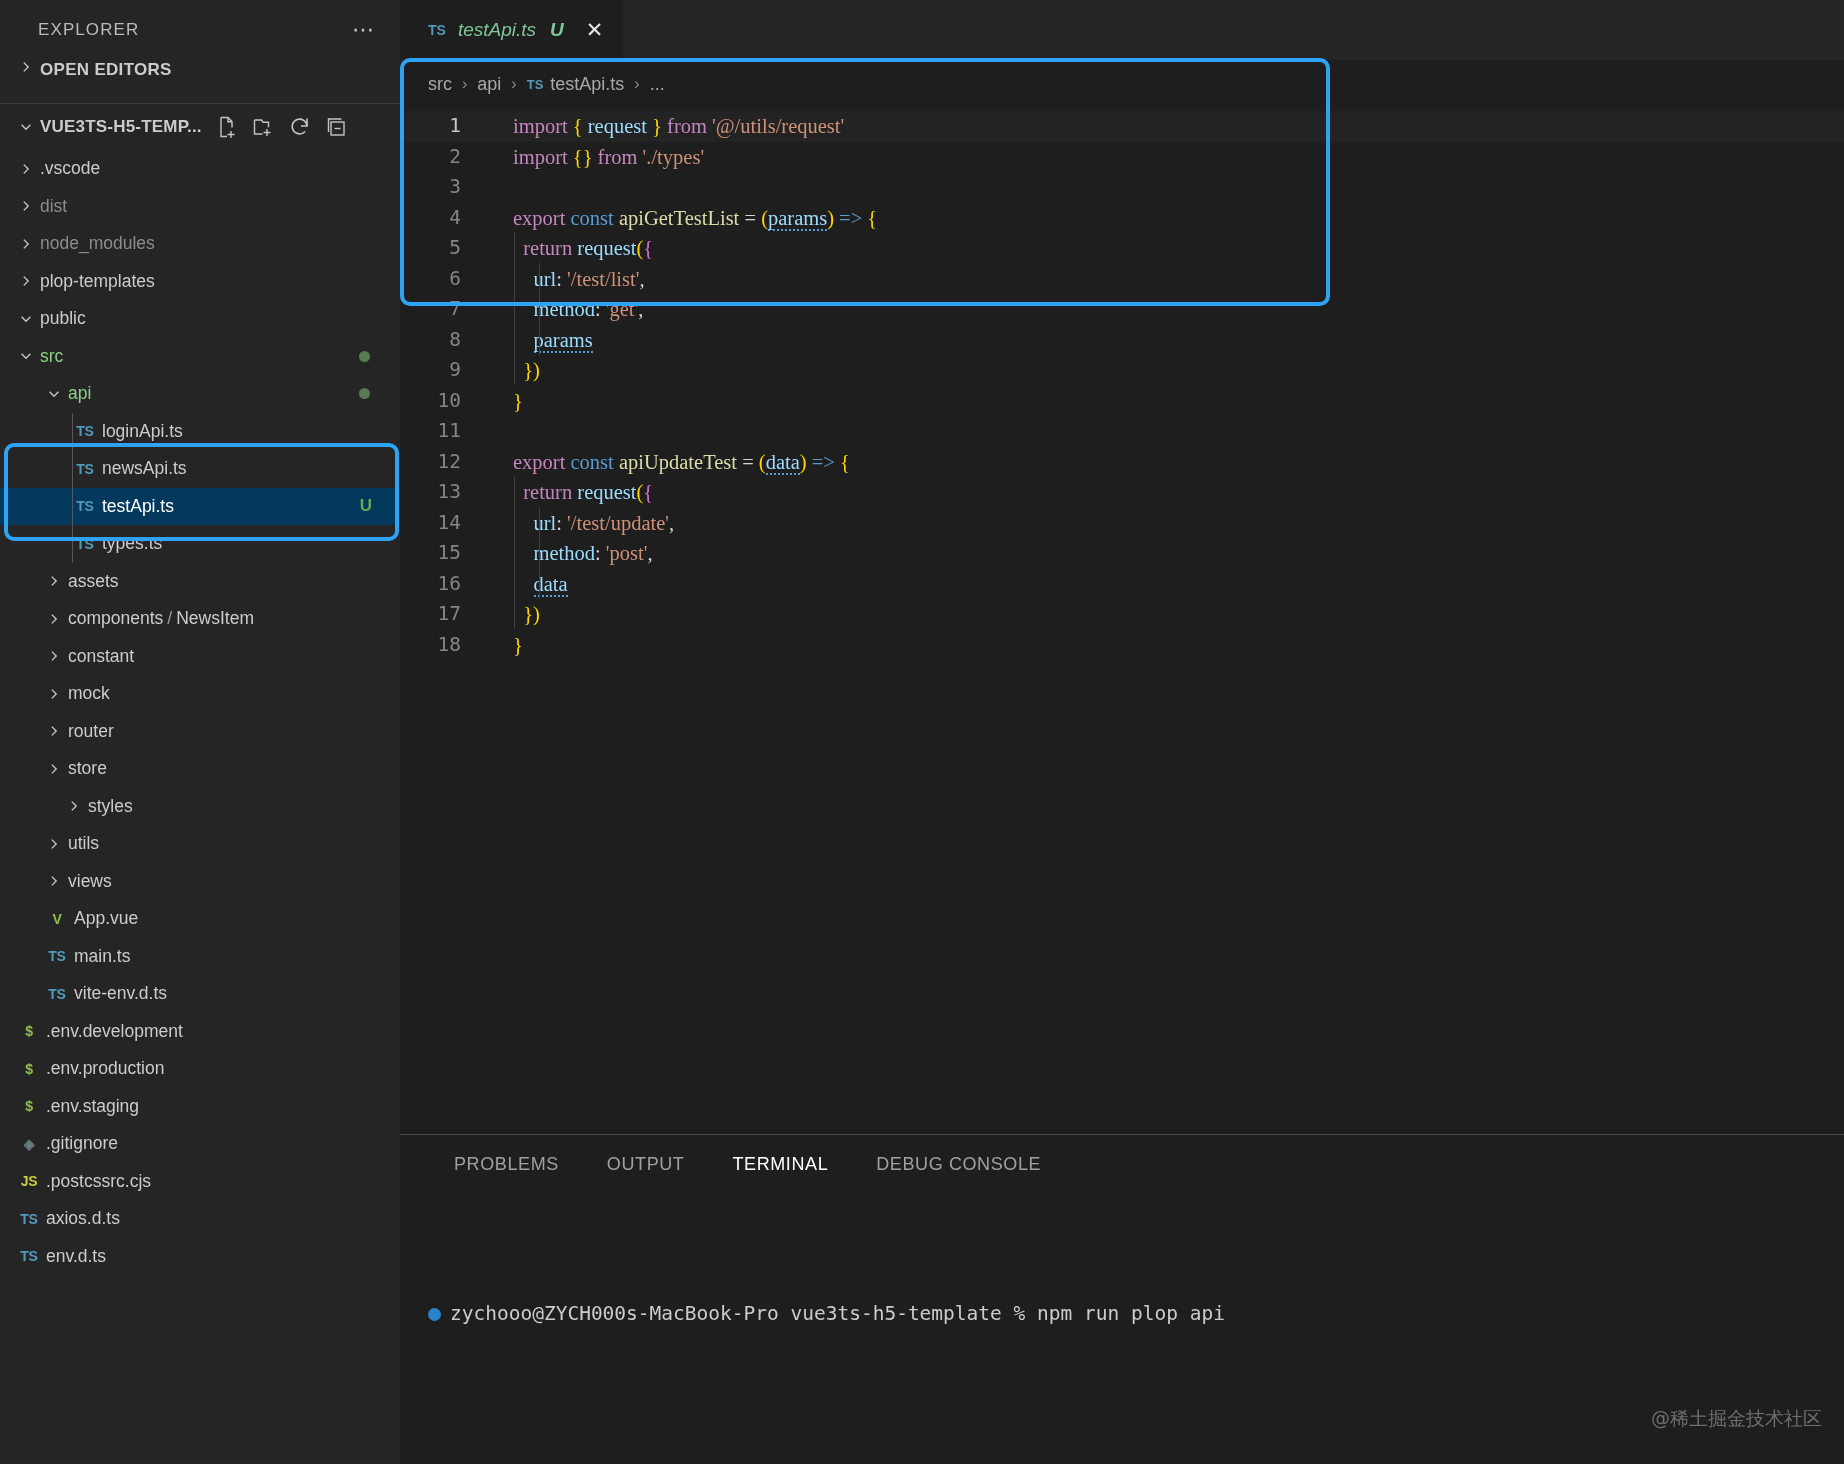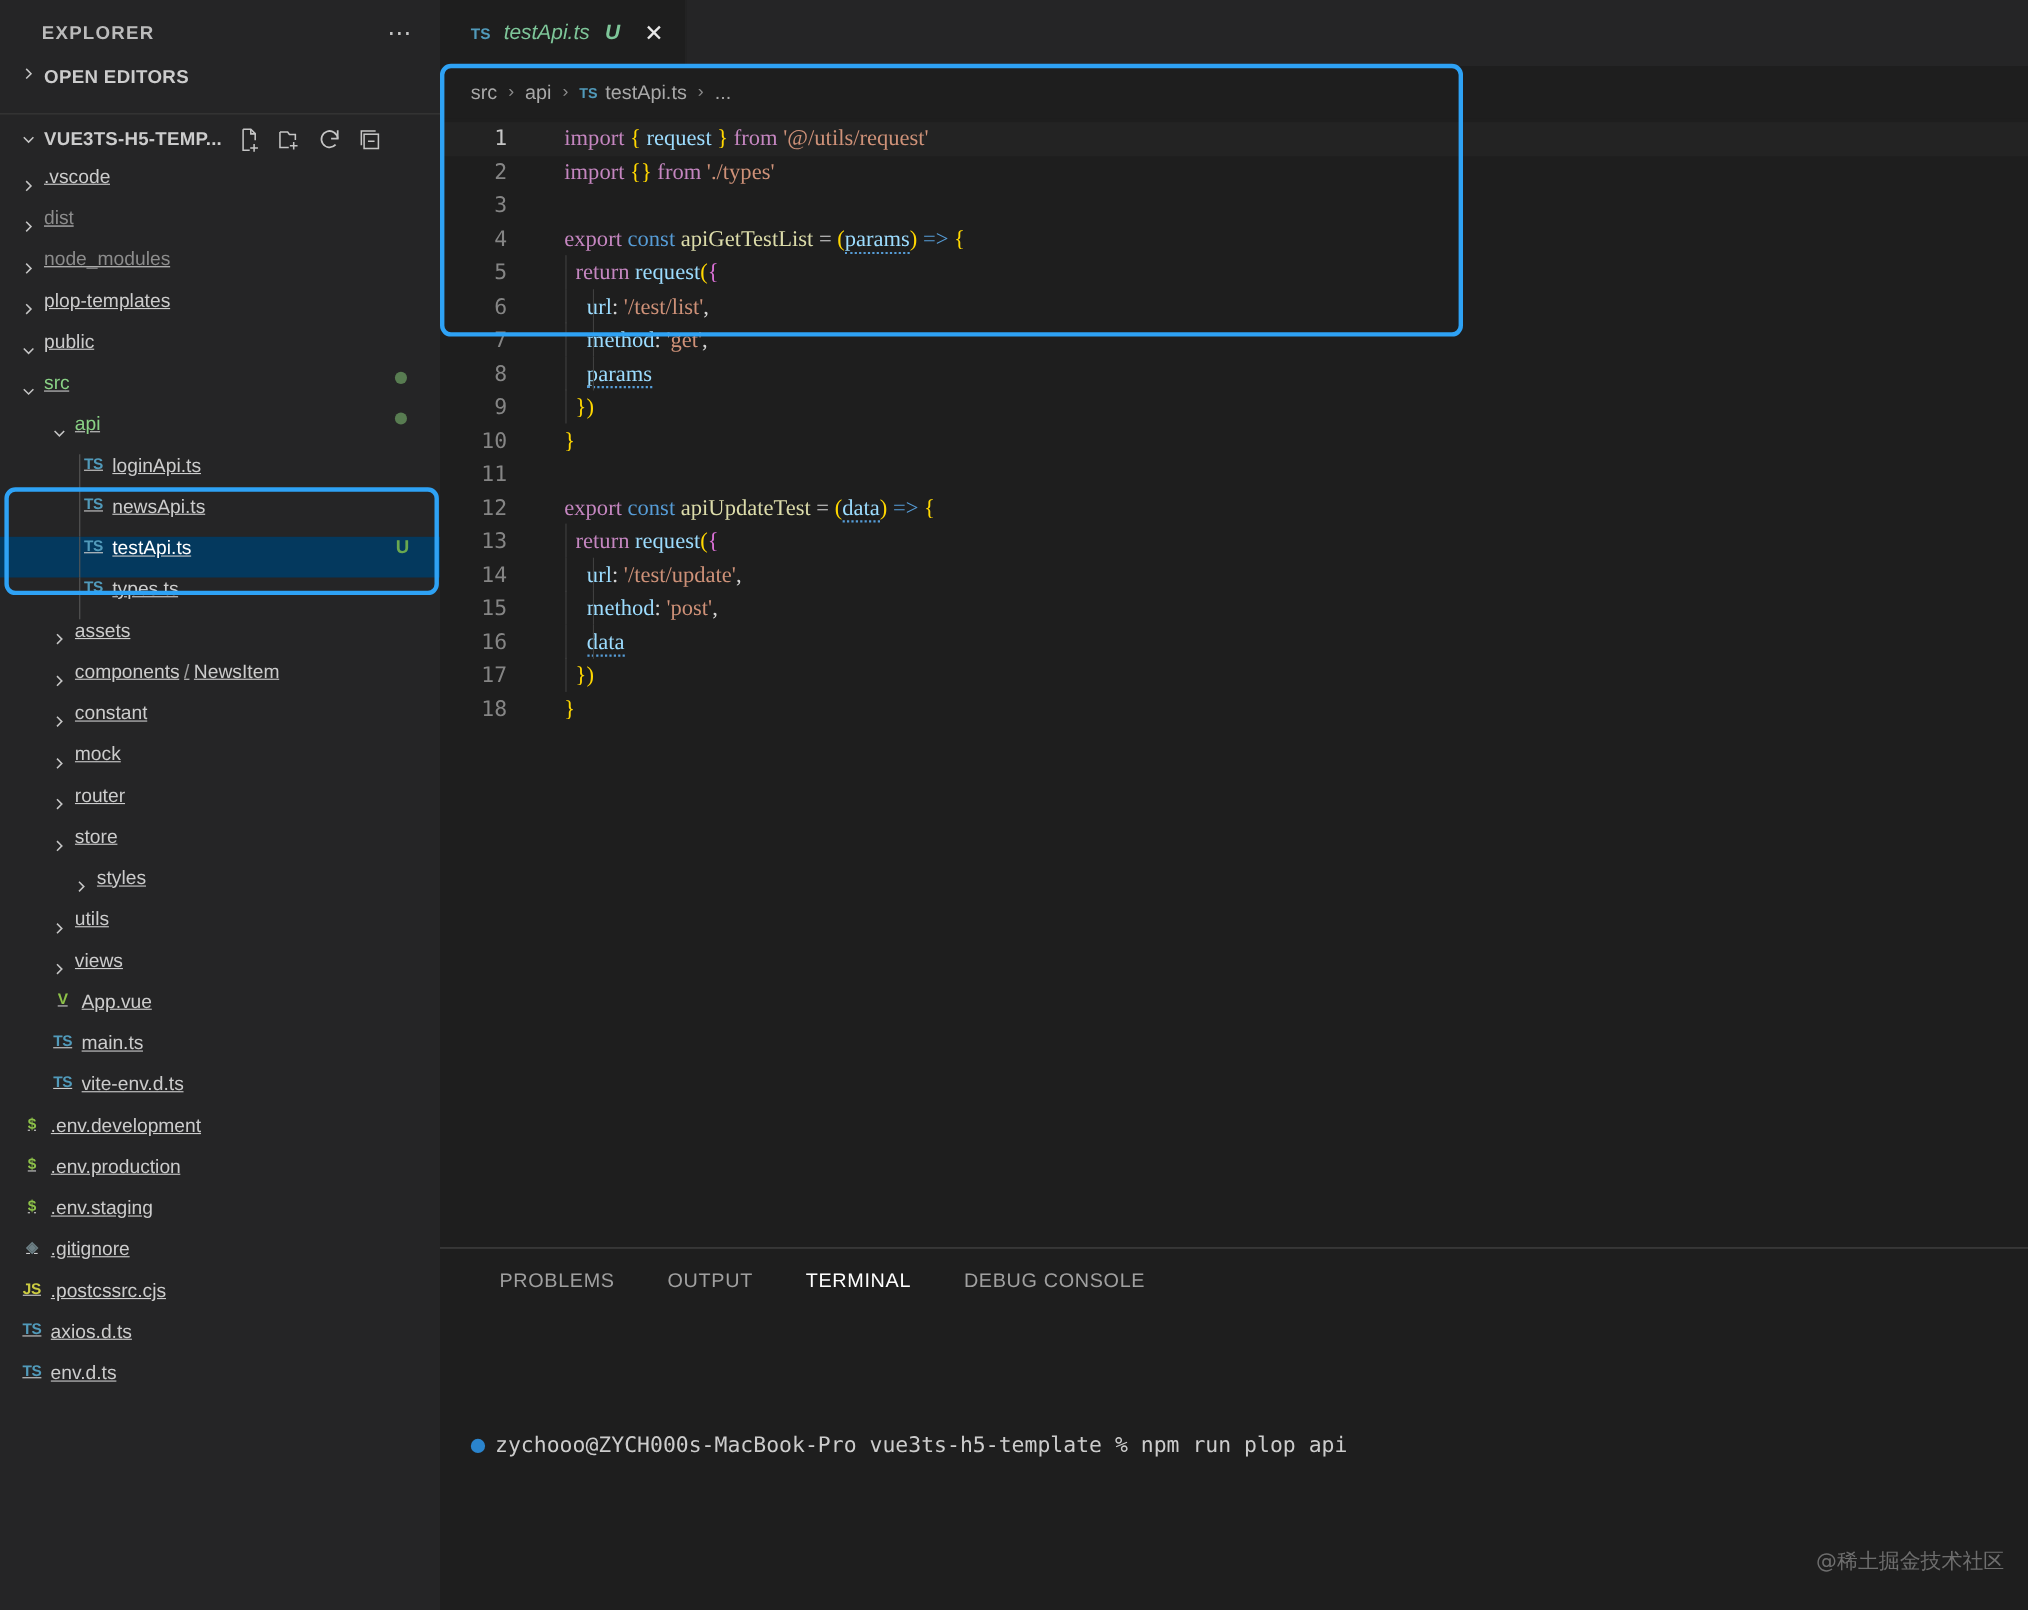--- a/index.html
+++ b/index.html
@@ -18,21 +18,21 @@
     flex: 0 0 400px;
     position: relative;
     overflow: hidden;
   }
   .explorer-header {
     height: 60px; display: flex; align-items: center;
     padding: 0 24px 0 38px;
     justify-content: space-between;
   }
   .explorer-title {
-    color: #bbbbbb; font-size: 17px; letter-spacing: 1.1px; font-weight: 700;
+    color: #bbbbbb; font-size: 17px; letter-spacing: 1.1px; font-weight: 400;
   }
   .ellipsis-icon { color: #c5c5c5; font-size: 22px; letter-spacing: 2px; line-height: 10px; }
 
   .section-row {
     height: 44px; display: flex; align-items: flex-start;
     color: #cccccc; font-size: 17px; font-weight: bold; letter-spacing: .3px;
     padding-left: 12px;
   }
   .open-editors-row { border-bottom: 1px solid #3a3a3a; }
   .chev {
@@ -46,24 +46,23 @@
     height: 46px; display: flex; align-items: center;
     color: #cccccc; font-size: 17px; font-weight: bold;
     padding-left: 12px; gap: 0;
   }
   .root-name { letter-spacing: .2px; }
   .root-actions { display: flex; gap: 12px; margin-left: 14px; align-items: center; }
   .root-actions svg { display: block; }
 
   .tree { position: relative; }
   .trow {
-    height: 37.5px; display: flex; 
+    height: 37.5px; display: flex; align-items: center;
     color: #cccccc; font-size: 17.5px; white-space: nowrap;
     position: relative;
-    text-decoration: underline;
   }
   .trow .label { overflow: hidden; text-overflow: ellipsis; }
   .trow.dim .label { color: #8c8c8c; }
   .trow.green .label { color: #89d185; }
   .trow .ficon {
     width: 34px; flex: 0 0 34px; font-size: 14px; font-weight: bold;
     text-align: center; letter-spacing: -.3px;
   }
   .ts-ico { color: #519aba; }
   .js-ico { color: #cbcb41; }

